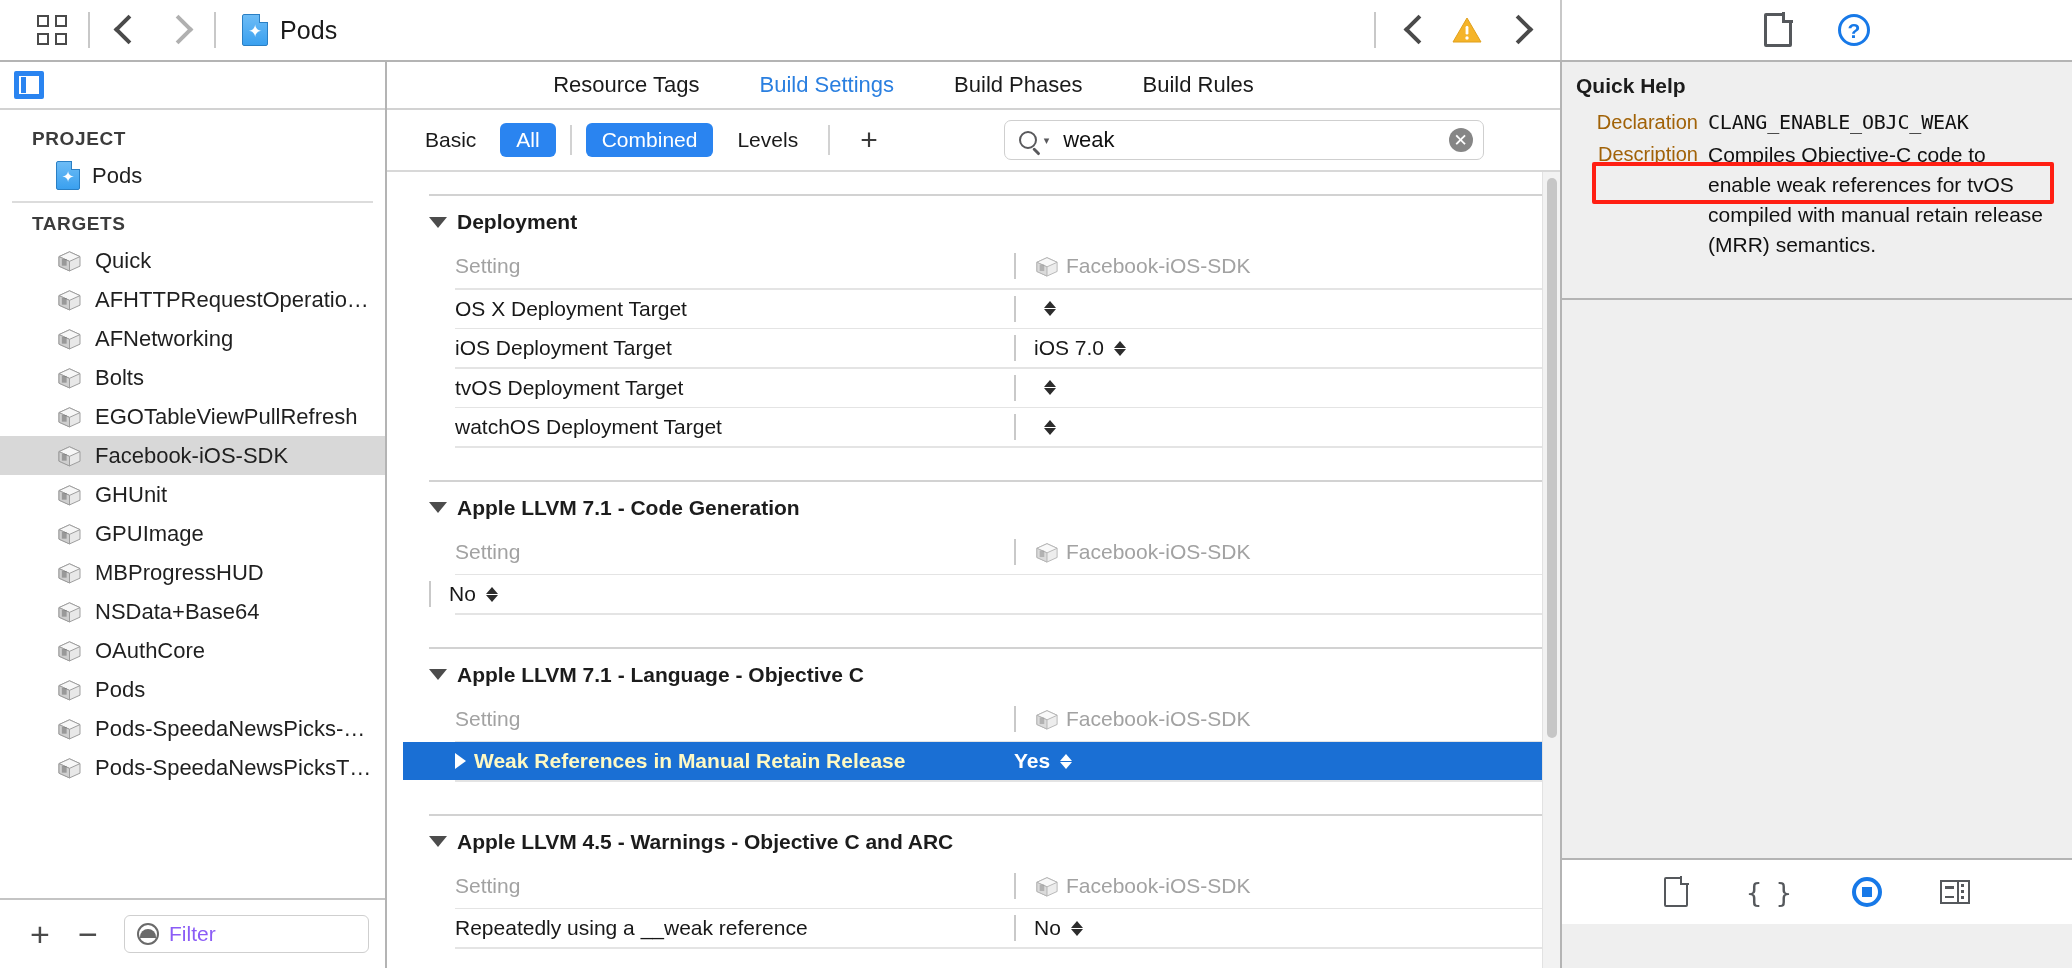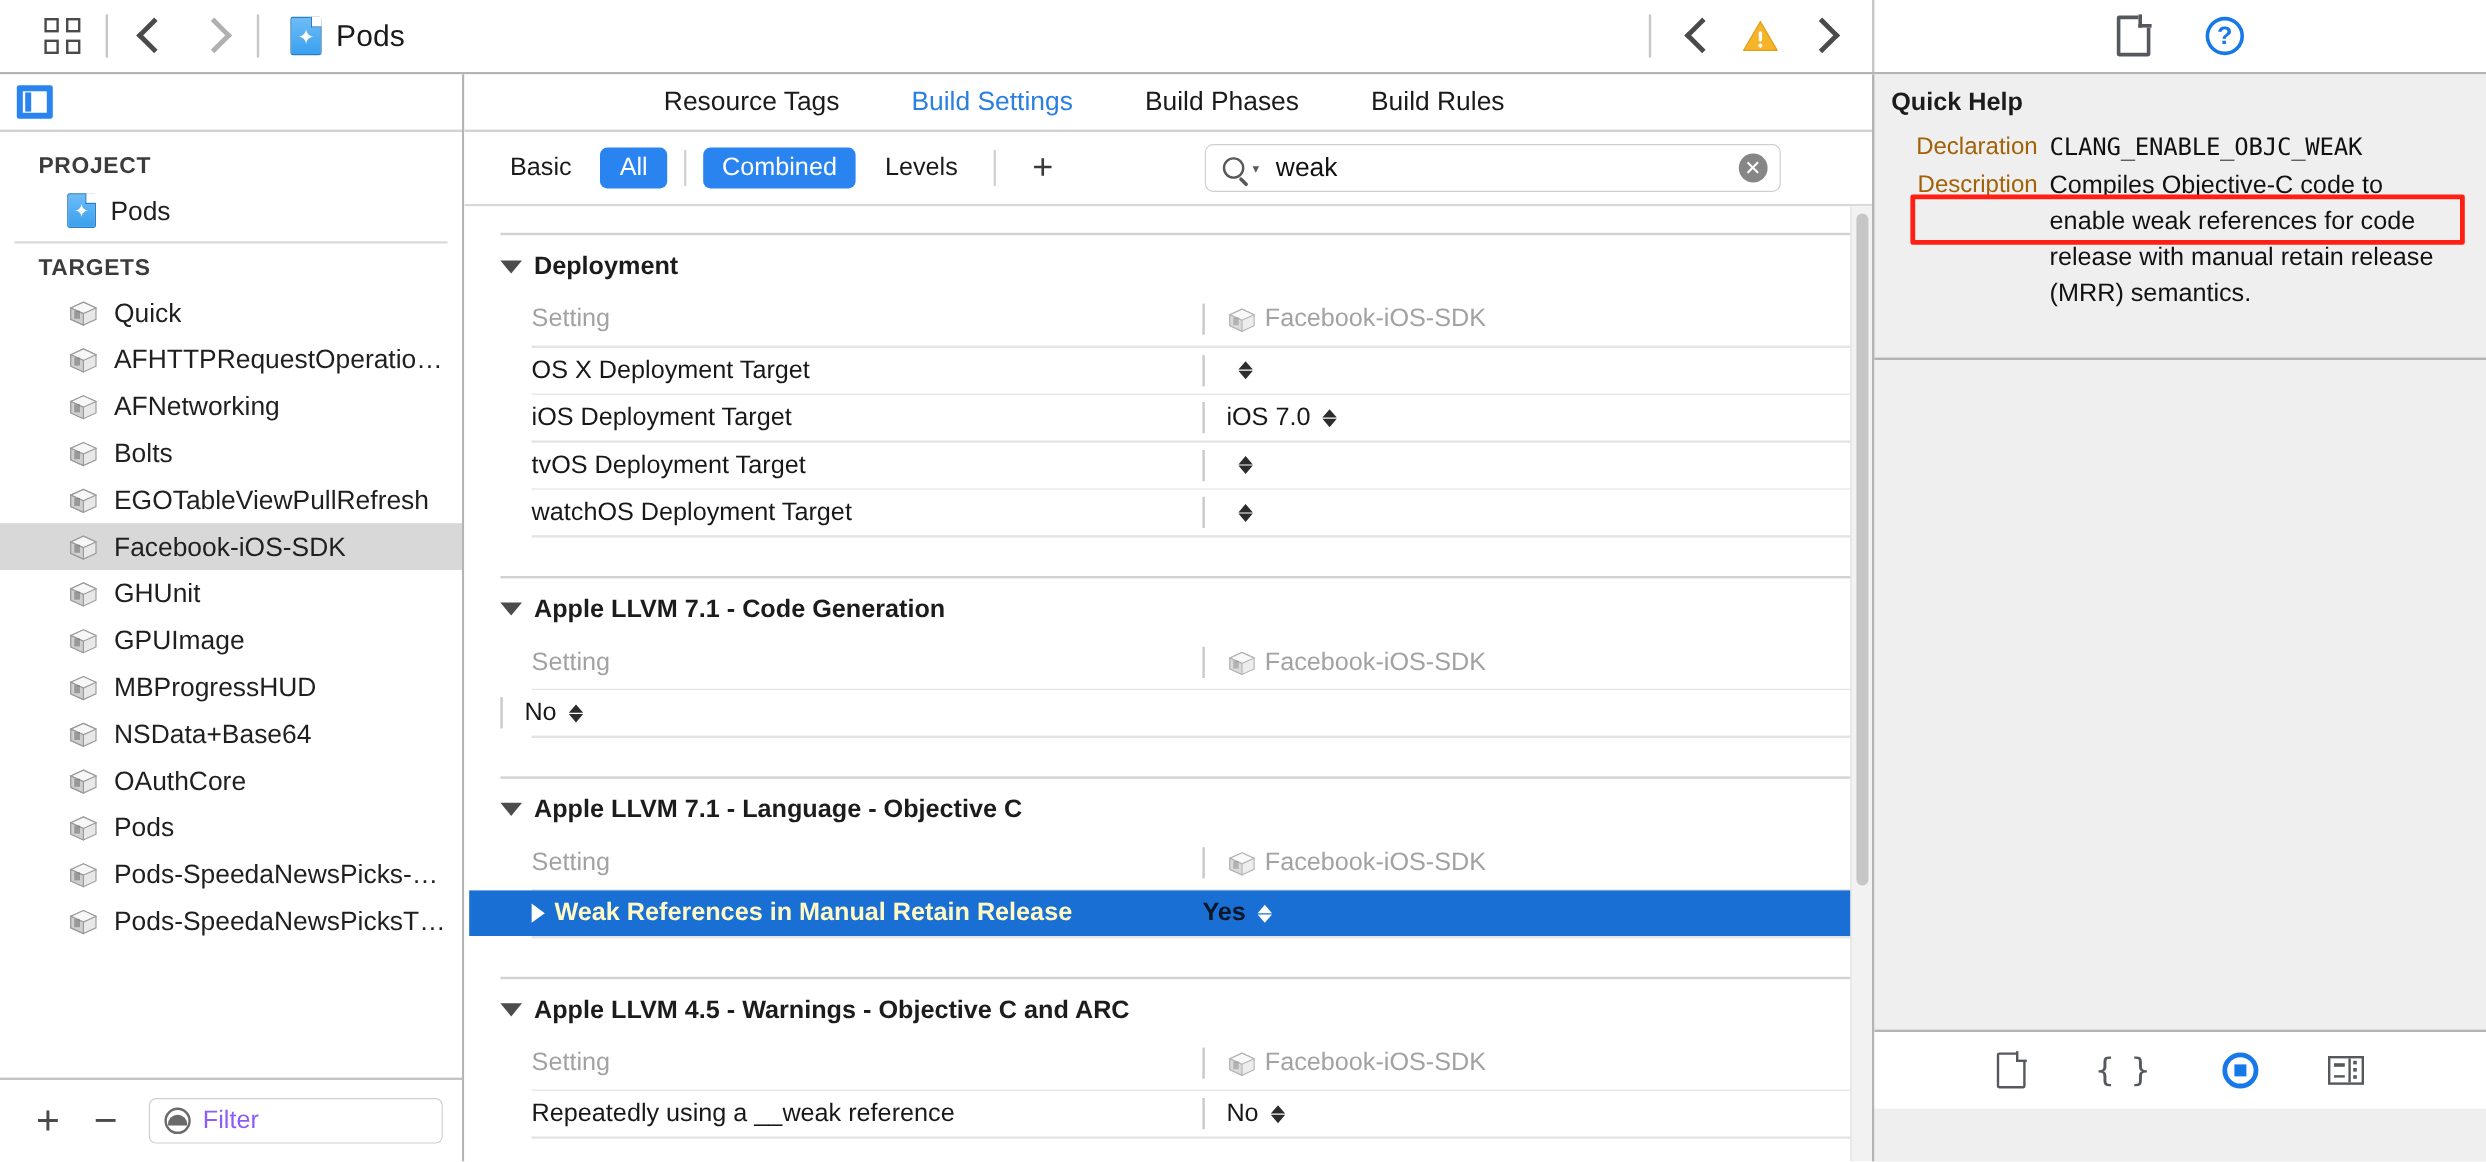--- a/index.html
+++ b/index.html
@@ -190,21 +190,21 @@
     background:#59595c; transform:rotate(45deg); border-radius:2px;
   }
   .mag-caret { font-size:11px; color:#59595c; margin-left:1px; margin-right: 8px; }
   .search-val { flex:1; font-size:22px; color:#111; }
   .clear-btn {
     width:24px; height:24px; border-radius:50%; background:#868686;
     color:#fff; font-size:17px; display:flex; align-items:center; justify-content:center;
     line-height:1; flex:none;
   }
 
-  .table-wrap { flex:1; overflow:hidden; position:relative; background:#fff; padding-left: 4px; }
+  .table-wrap { flex:1; overflow:hidden; position:relative; background:#fff; padding-left: 16px; }
   .table-inner { padding: 0 0 0 0; }
   .tbl-topline { height:2px; background:#d2d2d2; margin: 22px 14px 0 26px; }
 
   .sec-hdr {
     display:flex; align-items:center; gap: 10px;
     font-size: 21px; font-weight: bold; color:#1c1c1c;
     padding: 14px 0 10px 26px;
   }
   .tri-down {
     width:0; height:0; border-left:9px solid transparent; border-right:9px solid transparent;
@@ -231,21 +231,21 @@
   }
   .row .c-value .colsep {
     width:2px; height:26px; background:#c9c9c9; margin-right: 12px; flex:none;
   }
   .row.colhdr .c-value { color:#a2a2a2; }
   .hline { height:1.5px; background:#e4e4e4; margin-left: 52px; margin-right: 14px; }
   .hline.thick { height:2px; background:#d2d2d2; margin-left:26px; }
   .row.bold .c-setting, .row.bold .c-value { font-weight:normal; }
   .row.selected { background:#1a6fd4; margin-left:0; margin-right:0; padding-right:14px; }
   .row.selected .c-setting { color:#fef9c3; font-weight:bold; padding-left: 52px; width: 611px; }
-  .row.selected .c-value { color:#0f172a; font-weight:bold; }
+  .row.selected .c-value { color:#ffffff; font-weight:bold; }
 
   .stepper { display:inline-flex; flex-direction:column; align-items:center; gap:1px; margin-left: 4px; }
   .stepper .up {
     width:0;height:0;border-left:6px solid transparent;border-right:6px solid transparent;
     border-bottom:7px solid #2c2c2c;
   }
   .stepper .dn {
     width:0;height:0;border-left:6px solid transparent;border-right:6px solid transparent;
     border-top:7px solid #2c2c2c;
   }
@@ -758,21 +758,21 @@
 
     <div class="inspector">
       <div class="qh-title">Quick Help</div>
       <div class="qh-rows">
         <div class="qh-row">
           <div class="qh-key">Declaration</div>
           <div class="qh-val mono">CLANG_ENABLE_OBJC_WEAK</div>
         </div>
         <div class="qh-row">
           <div class="qh-key">Description</div>
-          <div class="qh-val">Compiles Objective-C code to enable weak references for code release with manual retain release (MRR) semantics.</div>
+          <div class="qh-val">Compiles Objective-C code to enable weak references for tvOS compiled with manual retain release (MRR) semantics.</div>
         </div>
       </div>
       <div class="qh-decl-highlight"></div>
       <div class="qh-body-sep" style="margin-top:34px;"></div>
       <div class="insp-fill"></div>
       <div class="insp-bottom">
         <div>
           <div class="ib-doc">
               <div class="b"></div>
               <div class="c"></div>

